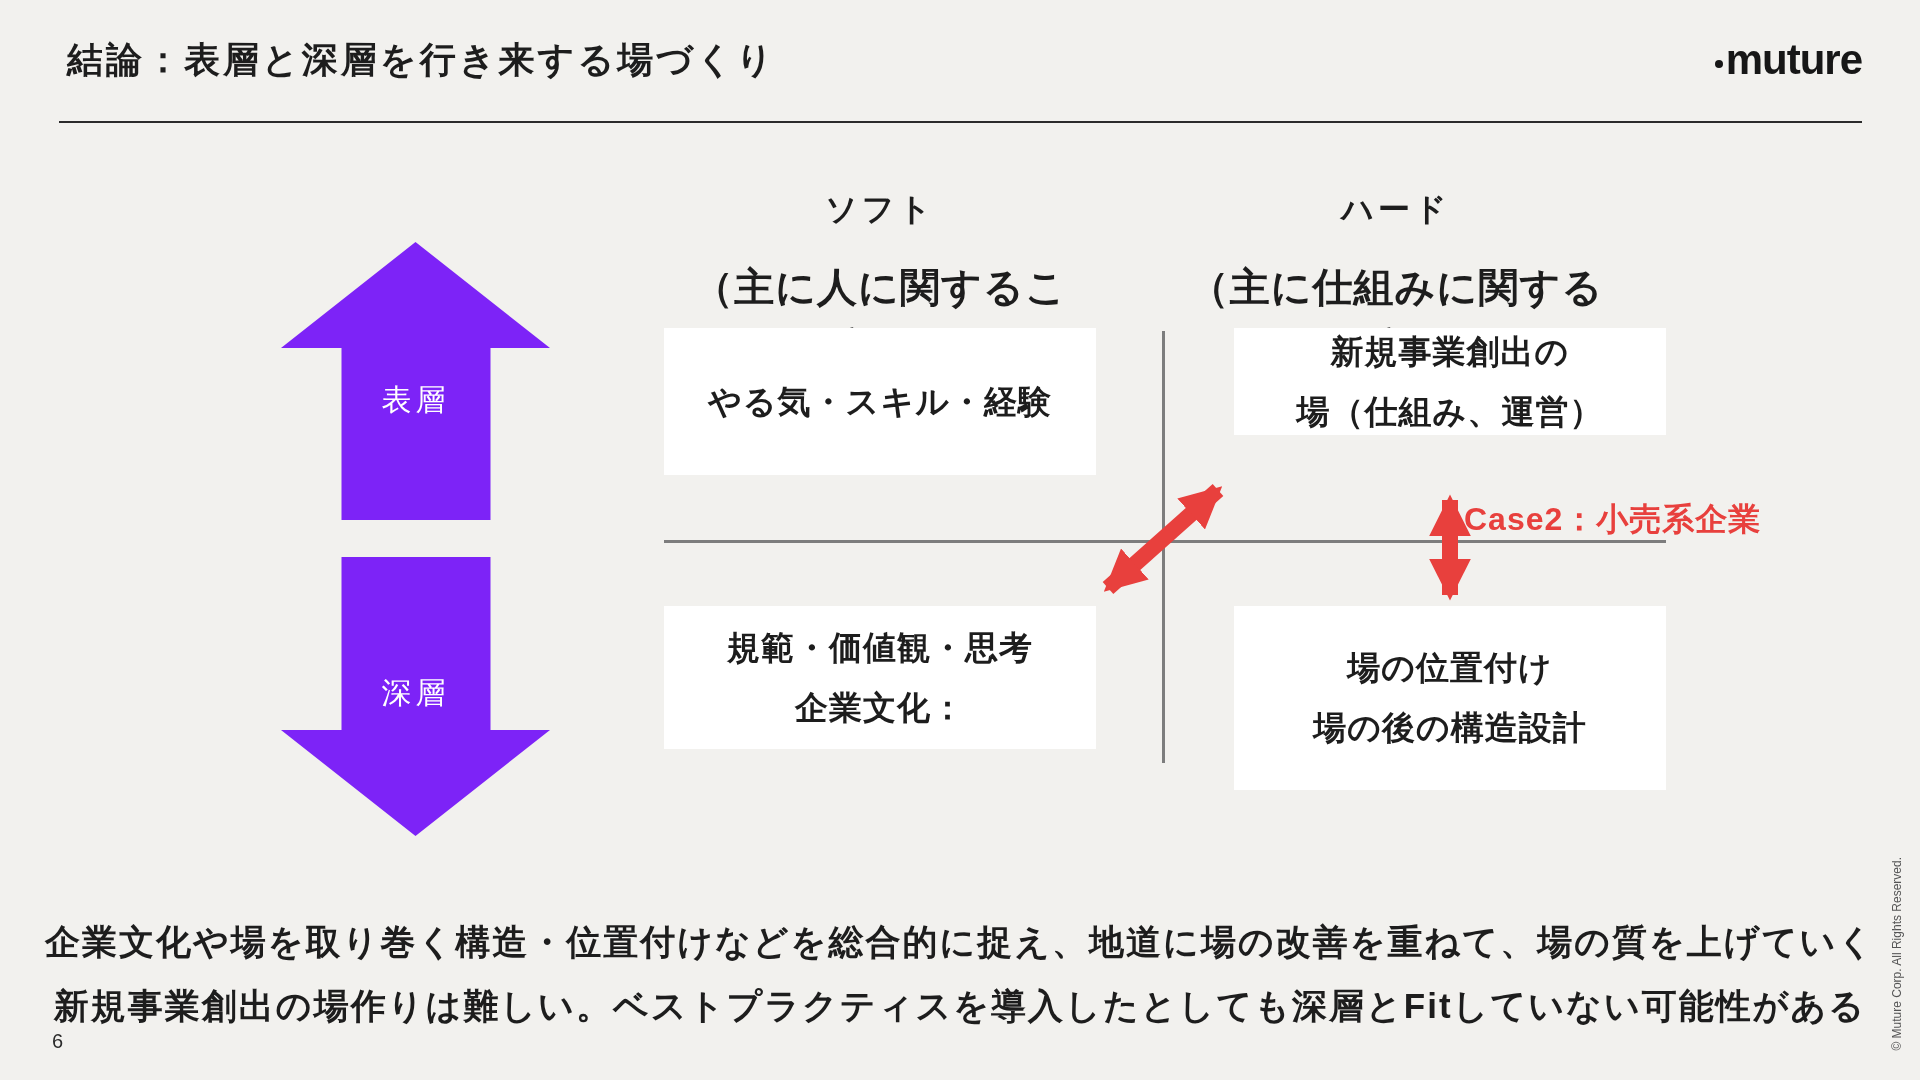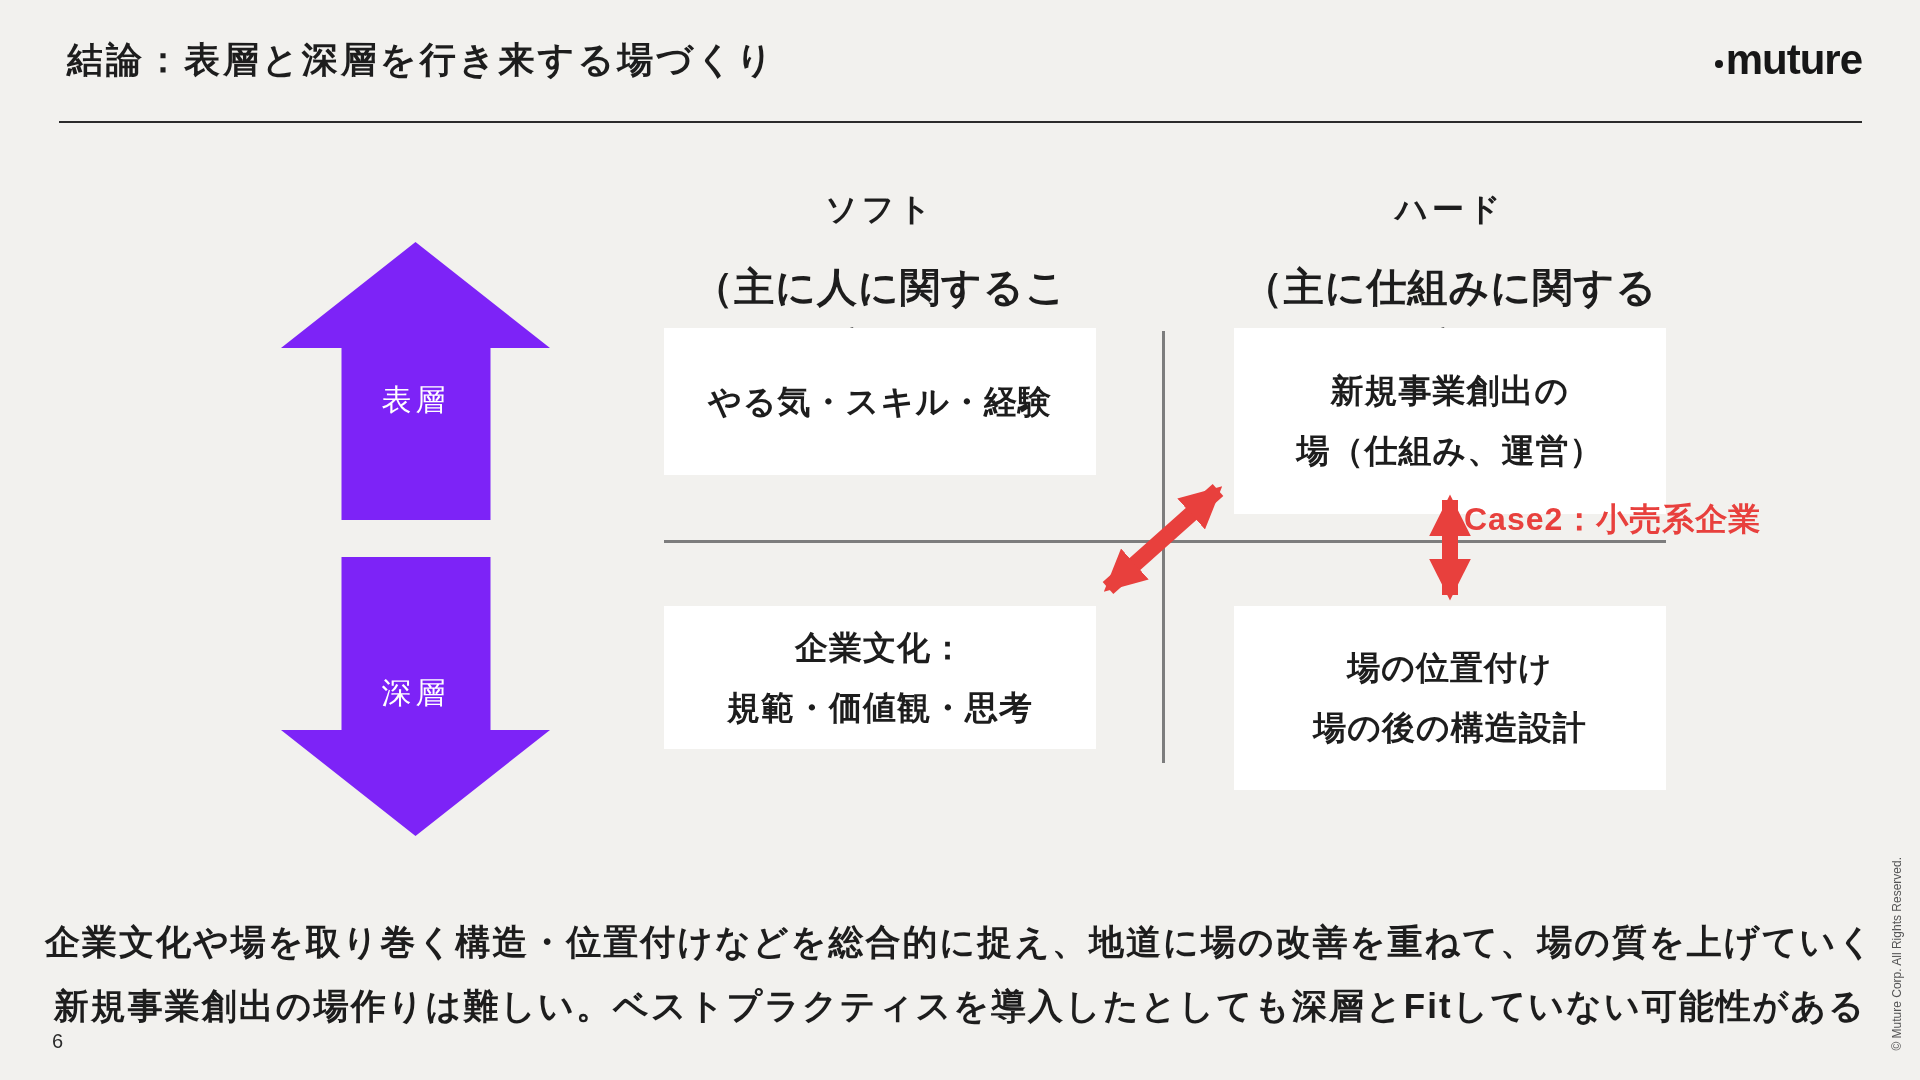--- a/index.html
+++ b/index.html
@@ -37,31 +37,31 @@
   .block-arrow polygon{fill:var(--purple);}
   .arrow-label{
     position:absolute;left:0;right:0;text-align:center;
     color:#fff;font-size:30px;font-weight:400;letter-spacing:4px;
   }
   .block-arrow.up .arrow-label{top:138px;}
   .block-arrow.down .arrow-label{top:116px;}
   
   .col-head{position:absolute;width:432px;text-align:center;font-weight:700;top:188px;font-family:Liberation Serif, serif;}
   .col-head.soft{left:664px;}
-  .col-head.hard{left:1234px;}
+  .col-head.hard{left:1180px;}
   .col-title{font-size:32px;letter-spacing:4px;}
   .col-sub{font-size:40px;margin-top:28px;letter-spacing:1px;}
   
   .cell{
     position:absolute;width:432px;background:#ffffff;
     display:flex;flex-direction:column;justify-content:center;align-items:center;
     font-weight:700;font-size:33px;line-height:60px;letter-spacing:1px;text-align:center;
   }
   .cell.tl{left:664px;top:328px;height:147px;justify-content:center;}
-  .cell.tr{left:1234px;top:328px;height:186px;}
+  .cell.tr{left:1234px;top:328px;height:107px;}
   .cell.bl{left:664px;top:606px;height:143px;}
   .cell.br{left:1234px;top:606px;height:184px;}
   
   .vdiv{position:absolute;left:1162px;top:331px;width:3px;height:432px;background:#7d7d7d;}
   .hdiv{position:absolute;left:664px;top:540px;width:1002px;height:3px;background:#7d7d7d;}
   
   .overlay{position:absolute;left:0;top:0;width:1920px;height:1080px;pointer-events:none;}
   .overlay line{stroke:var(--red);stroke-width:16;}
   .overlay marker path{fill:var(--red);}
   .case-label{
@@ -119,22 +119,22 @@
   </div>
 
   <div class="cell tl">
     <div>やる気・スキル・経験</div>
   </div>
   <div class="cell tr">
     <div>新規事業創出の</div>
     <div>場（仕組み、運営）</div>
   </div>
   <div class="cell bl">
+    <div>規範・価値観・思考</div>
     <div>企業文化：</div>
-    <div>規範・価値観・思考</div>
   </div>
   <div class="cell br">
     <div>場の位置付け</div>
     <div>場の後の構造設計</div>
   </div>
 
   <div class="vdiv"></div>
   <div class="hdiv"></div>
 
   <svg class="overlay" viewBox="0 0 1920 1080" aria-hidden="true">

